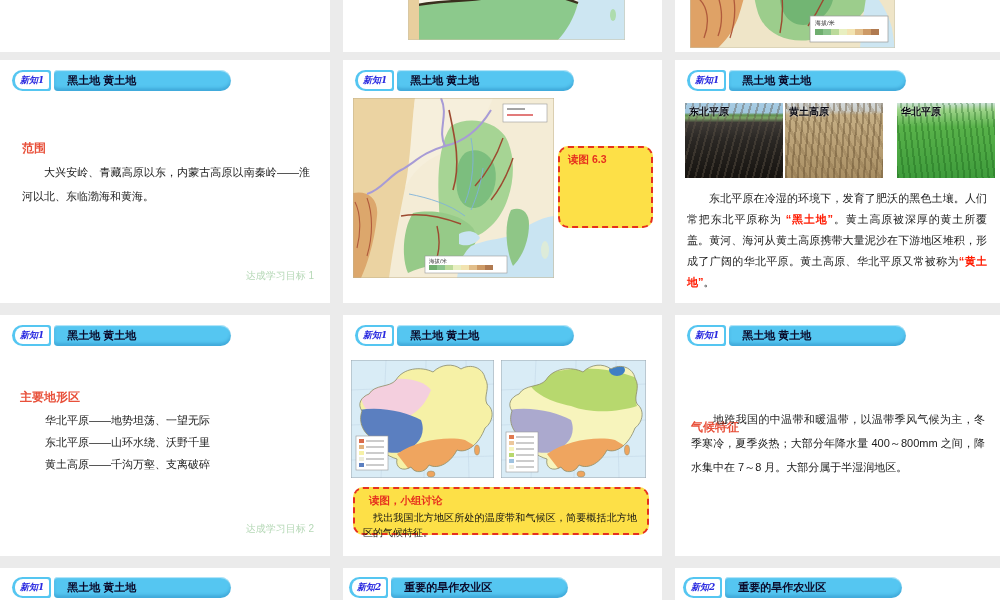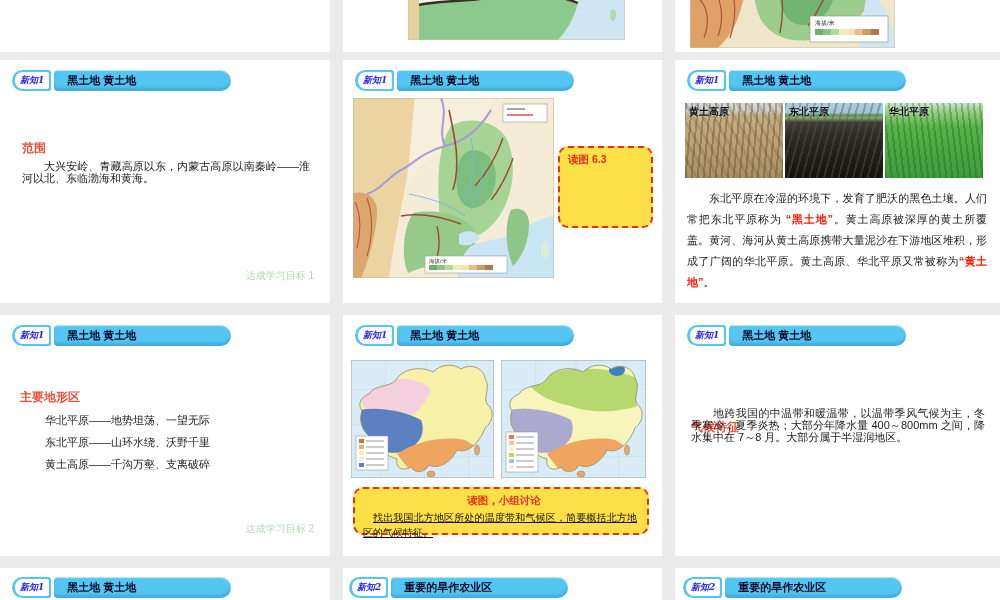--- a/index.html
+++ b/index.html
@@ -23,21 +23,21 @@
     padding:0 5px;font-family:"DejaVu Serif", serif;white-space:nowrap;
   }
   .hdr-pill{
     background:#55C6F1;border-radius:4px 11px 11px 4px;margin-left:3px;width:164px;
     display:flex;align-items:center;padding-left:13px;font-weight:bold;font-size:11px;
     color:#0B0B2B;box-shadow:inset 0 -3px 3px rgba(20,110,170,.30), inset 0 1px 1px rgba(255,255,255,.6);
     white-space:nowrap;
   }
   
   .h-red{position:absolute;color:#E8503A;font-weight:bold;font-size:12px;}
-  .body-txt{position:absolute;color:#1A1A1A;font-size:11px;line-height:12px;text-indent:2em;text-align:justify;}
+  .body-txt{position:absolute;color:#1A1A1A;font-size:11px;line-height:24px;text-indent:2em;text-align:justify;}
   .goal{position:absolute;color:#B5D8B6;font-size:10px;}
   .em{color:#FF1A00;font-weight:bold;}
   .callout{
     position:absolute;background:#fde047;border:2px dashed #E6301E;border-radius:10px;
     box-sizing:border-box;
   }
   .callout .c-title{color:#E6301E;font-weight:bold;font-size:10.5px;margin:5px 8px 2px 8px;}
   .callout .c-body{color:#111;font-size:10px;line-height:15px;margin:0 8px 5px 8px;text-indent:1em;text-align:justify;}
   
   .photo-row{position:absolute;left:10px;top:43px;display:flex;gap:2px;}
@@ -48,21 +48,21 @@
   }
   .photo1{background:
     repeating-linear-gradient(105deg, rgba(95,85,72,.40) 0 2px, rgba(0,0,0,0) 2px 7px),
     linear-gradient(180deg,#A8CCE4 0%,#9FC6DE 13%,#5F8F4E 16%,#7FA868 20%,#3E3A36 26%,#2A2724 48%,#16130F 100%);}
   .photo2{background:
     repeating-linear-gradient(95deg, rgba(92,70,40,.38) 0 2px, rgba(0,0,0,0) 2px 6px),
     repeating-linear-gradient(60deg, rgba(120,95,60,.25) 0 3px, rgba(0,0,0,0) 3px 9px),
     linear-gradient(180deg,#D3D9DB 0%,#CBCDC8 10%,#C6AF85 16%,#B89F74 60%,#A98F64 100%);}
   .photo3{background:
     repeating-linear-gradient(83deg, rgba(15,85,15,.30) 0 2px, rgba(0,0,0,0) 2px 6px),
-    linear-gradient(180deg,#CFE4DA 0%,#9ED48A 9%,#58B24A 32%,#3F9C3C 100%);}
+    linear-gradient(180deg,#CFE4DA 0%,#9ED48A 9%,#58B24A 32%,#3F9C3C 100%); margin-left: 12px;}
   
   .map-wrap{position:absolute;}
   svg{display:block;}
   .list-item{color:#1A1A1A;font-size:11px;line-height:22px;white-space:nowrap;}
 </style>
 </head>
 <body>
 
 <div style="position:absolute;inset:0;">
 
@@ -184,25 +184,25 @@
   </div>
 
   <div class="slide" style="left:675px;top:60px;width:325px;height:243px;">
     <div class="hdr">
       <div class="hdr-badge">
           <div class="hdr-badge-inner">新知1</div>
         </div>
       <div class="hdr-pill">黑土地 黄土地</div>
     </div>
     <div class="photo-row">
+      <div class="photo photo1">
+        <span class="plabel">东北平原</span>
+      </div>
       <div class="photo photo2">
         <span class="plabel">黄土高原</span>
-      </div>
-      <div class="photo photo1">
-        <span class="plabel">东北平原</span>
       </div>
       <div class="photo photo3">
         <span class="plabel">华北平原</span>
       </div>
     </div>
     <div class="body-txt" style="left:12px;top:128px;width:300px;line-height:21px;">
       <span>东北平原在冷湿的环境下，发育了肥沃的黑色土壤。人们常把东北平原称为 </span><span class="em">“黑土地”</span><span>。黄土高原被深厚的黄土所覆盖。黄河、海河从黄土高原携带大量泥沙在下游地区堆积，形成了广阔的华北平原。黄土高原、华北平原又常被称为</span><span class="em">“黄土地”</span><span>。</span>
     </div>
   </div>
 
@@ -308,22 +308,22 @@
             <line x1="15" y1="95" x2="33" y2="95" stroke="#999" stroke-width="1"></line>
           <rect x="8" y="99" width="5" height="4" fill="#9FC3E0"></rect>
             <line x1="15" y1="101" x2="33" y2="101" stroke="#999" stroke-width="1"></line>
           <rect x="8" y="105" width="5" height="4" fill="#EDEDE0"></rect>
             <line x1="15" y1="107" x2="33" y2="107" stroke="#999" stroke-width="1"></line>
         </g>
         <rect width="145" height="118" fill="none" stroke="#9AA5AD" stroke-width="1"></rect>
       </svg>
     </div>
     <div class="callout" style="left:10px;top:172px;width:296px;height:48px;">
-      <div class="c-title" style="margin-left:14px;text-align:center;">读图，小组讨论</div>
-      <div class="c-body" style="margin-right:10px;text-decoration:underline;">找出我国北方地区所处的温度带和气候区，简要概括北方地区的气候特征。</div>
+      <div class="c-title" style="margin-left:14px;">读图，小组讨论</div>
+      <div class="c-body" style="margin-right:10px;">找出我国北方地区所处的温度带和气候区，简要概括北方地区的气候特征。</div>
     </div>
   </div>
 
   <div class="slide" style="left:675px;top:315px;width:325px;height:241px;">
     <div class="hdr">
       <div class="hdr-badge">
           <div class="hdr-badge-inner">新知1</div>
         </div>
       <div class="hdr-pill">黑土地 黄土地</div>
     </div>

